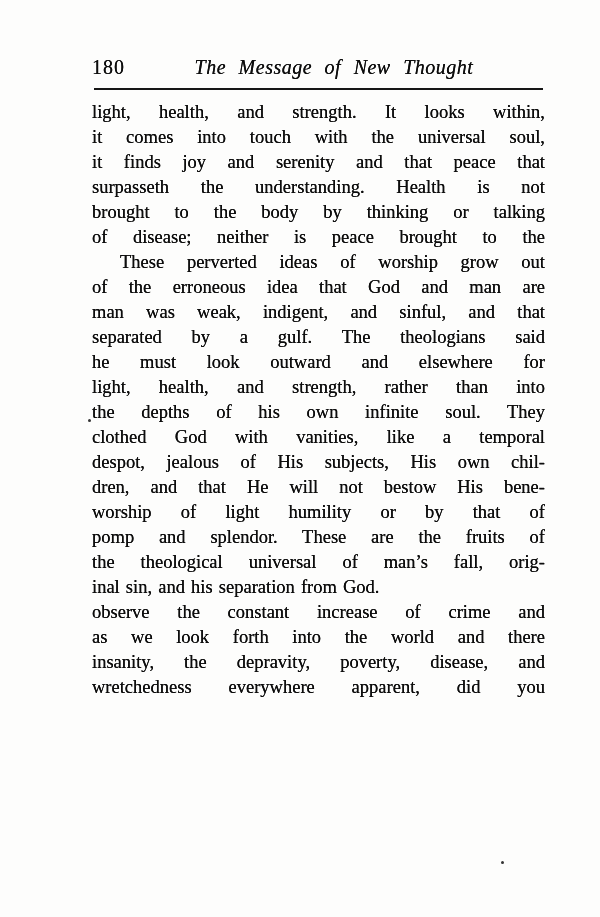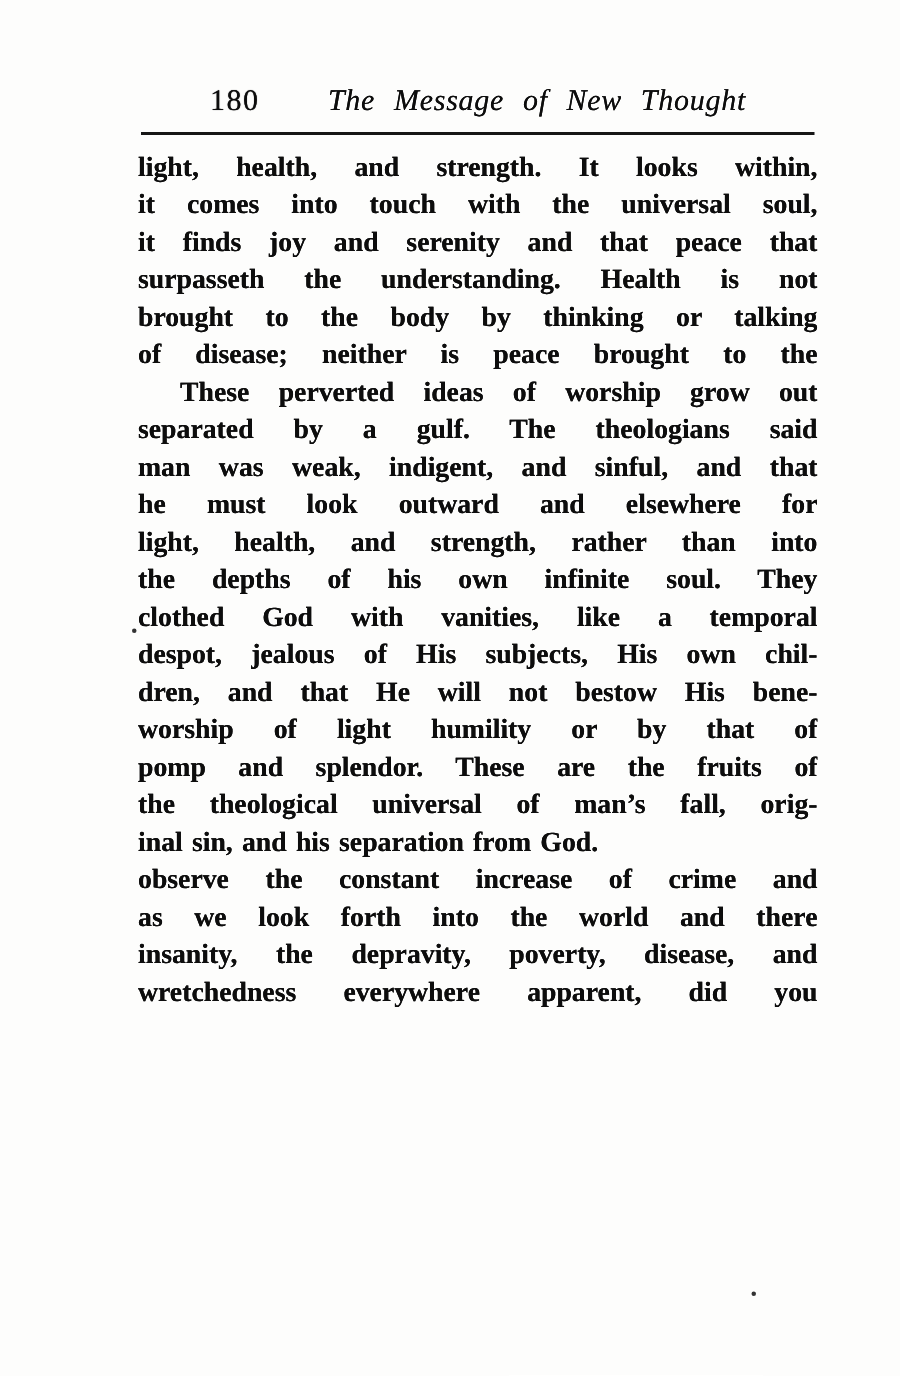--- a/index.html
+++ b/index.html
@@ -16,21 +16,20 @@
     color: #0d0d0d;
     overflow: hidden;
   }
   .header {
     position: absolute;
     left: 92px;
     right: 57px;
     top: 56px;
     display: flex;
     align-items: flex-end;
-    margin-left: 48px;
   }
   .page-number {
     font-size: 20px;
     letter-spacing: 1px;
     text-shadow: 0 0 0.5px currentColor;
   }
   .running-title {
     flex: 1;
     text-align: center;
     font-size: 20px;
@@ -46,21 +45,20 @@
     right: 57px;
     top: 88px;
     height: 2px;
     background: #161616;
   }
   .body-text {
     position: absolute;
     left: 92px;
     top: 100px;
     width: 453px;
-    font-weight: bold;
   }
   .line {
     font-size: 18.5px;
     line-height: 25px;
     height: 25px;
     text-align: justify;
     text-align-last: justify;
     word-spacing: 1.5px;
     white-space: normal;
     overflow: hidden;
@@ -93,22 +91,23 @@
   <div class="rule"></div>
 
   <div class="body-text">
       <div class="line">light, health, and strength.  It looks within,</div>
       <div class="line">it comes into touch with the universal soul,</div>
       <div class="line">it finds joy and serenity and that peace that</div>
       <div class="line">surpasseth the understanding.  Health is not</div>
       <div class="line">brought to the body by thinking or talking</div>
       <div class="line">of disease; neither is peace brought to the</div>
       <div class="line indent">These perverted ideas of worship grow out</div>
+      <div class="line">of the erroneous idea that God and man are</div>
+      <div class="line">man was weak, indigent, and sinful, and that</div>
       <div class="line">separated by a gulf.  The theologians said</div>
-      <div class="line">man was weak, indigent, and sinful, and that</div>
       <div class="line">he must look outward and elsewhere for</div>
       <div class="line">light, health, and strength, rather than into</div>
       <div class="line">the depths of his own infinite soul.  They</div>
       <div class="line">clothed God with vanities, like a temporal</div>
       <div class="line">despot, jealous of His subjects, His own chil-</div>
       <div class="line">dren, and that He will not bestow His bene-</div>
       <div class="line">worship of light humility or by that of</div>
       <div class="line">pomp and splendor.  These are the fruits of</div>
       <div class="line">the theological universal of man’s fall, orig-</div>
       <div class="line end">inal sin, and his separation from God.</div>

